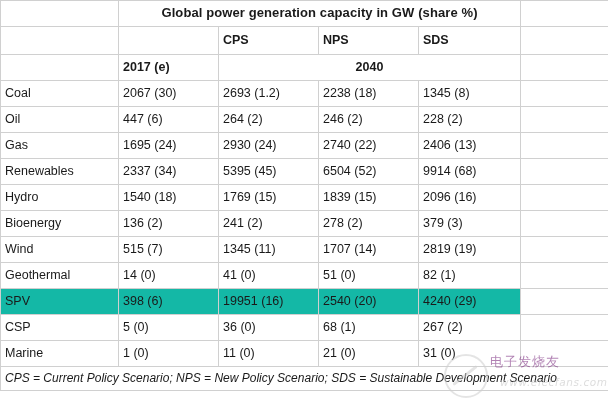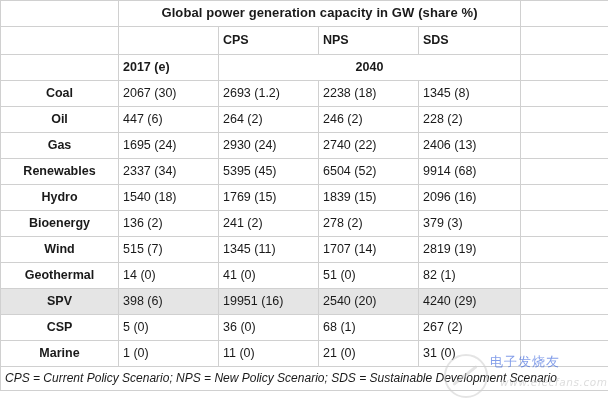--- a/index.html
+++ b/index.html
@@ -48,22 +48,22 @@
   col.c5 { width: 88px; }
 
   tr.r-title td   { height: 25px; }
   tr.r-scen td    { height: 27px; }
   tr.r-year td    { height: 25px; }
   tr.r-data td    { height: 25px; }
   tr.r-note td    { height: 23px; }
 
   .bold     { font-weight: bold; }
   .center   { text-align: center; margin-left: 6px; }
-  .rowlabel { font-weight: bold; padding-left: 3px; text-align: center; }
-  .hl       { background: #e5e5e5; }
+  .rowlabel { font-weight: normal; padding-left: 3px; }
+  .hl       { background: #14b8a6; }
   .blank    { }
 
   .title-cell {
     font-weight: bold;
     text-align: center;
     font-size: 13px;
     letter-spacing: 0.1px;
   }
 
   .note-cell {
@@ -81,21 +81,21 @@
     width: 170px;
     height: 50px;
     pointer-events: none;
     opacity: 0.55;
   }
   #watermark .wm-cn {
     position: absolute;
     left: 52px;
     top: 1px;
     font-size: 13px;
-    color: #1d4ed8;
+    color: #701a75;
     font-family: "DejaVu Sans", sans-serif;
     letter-spacing: 1px;
     white-space: nowrap;
   }
   #watermark .wm-url {
     position: absolute;
     left: 62px;
     top: 24px;
     font-size: 10.5px;
     color: #c2c2c2;

